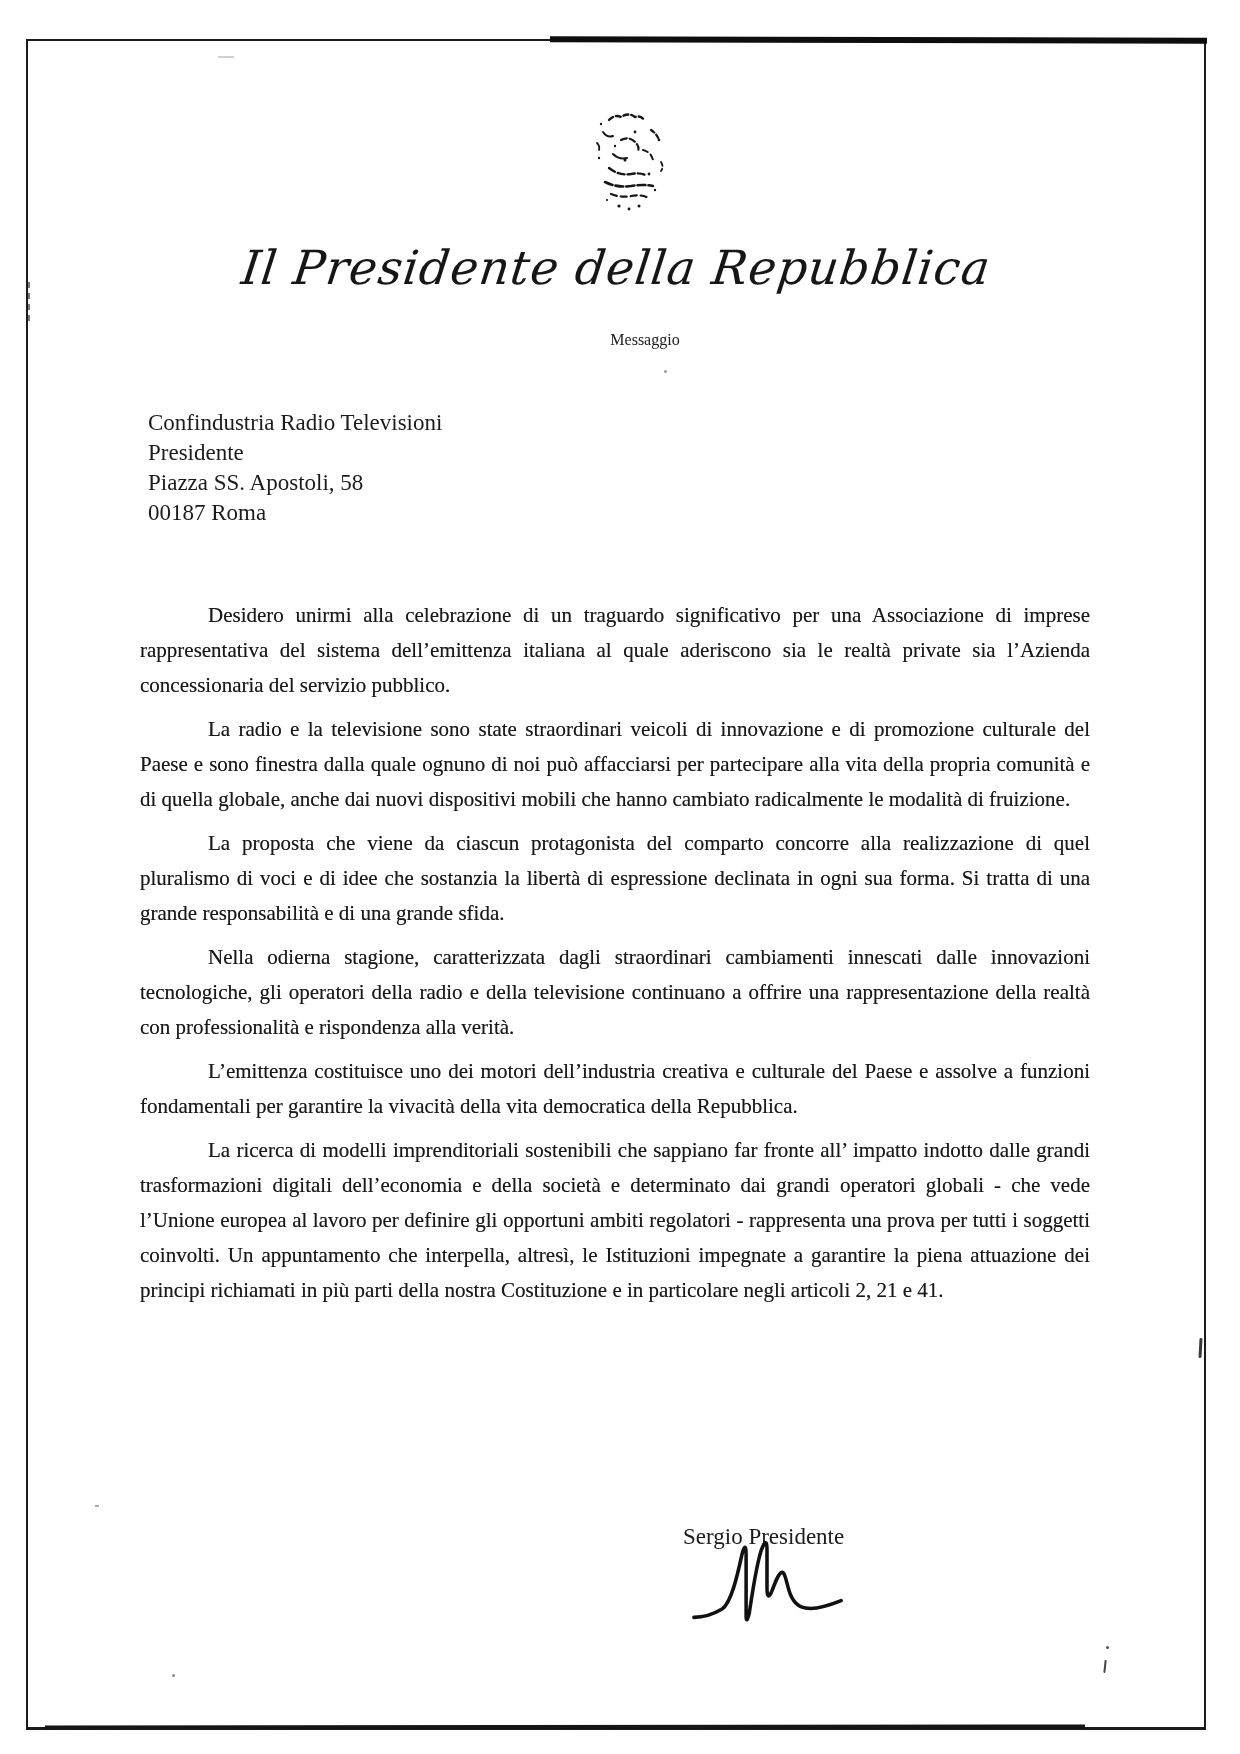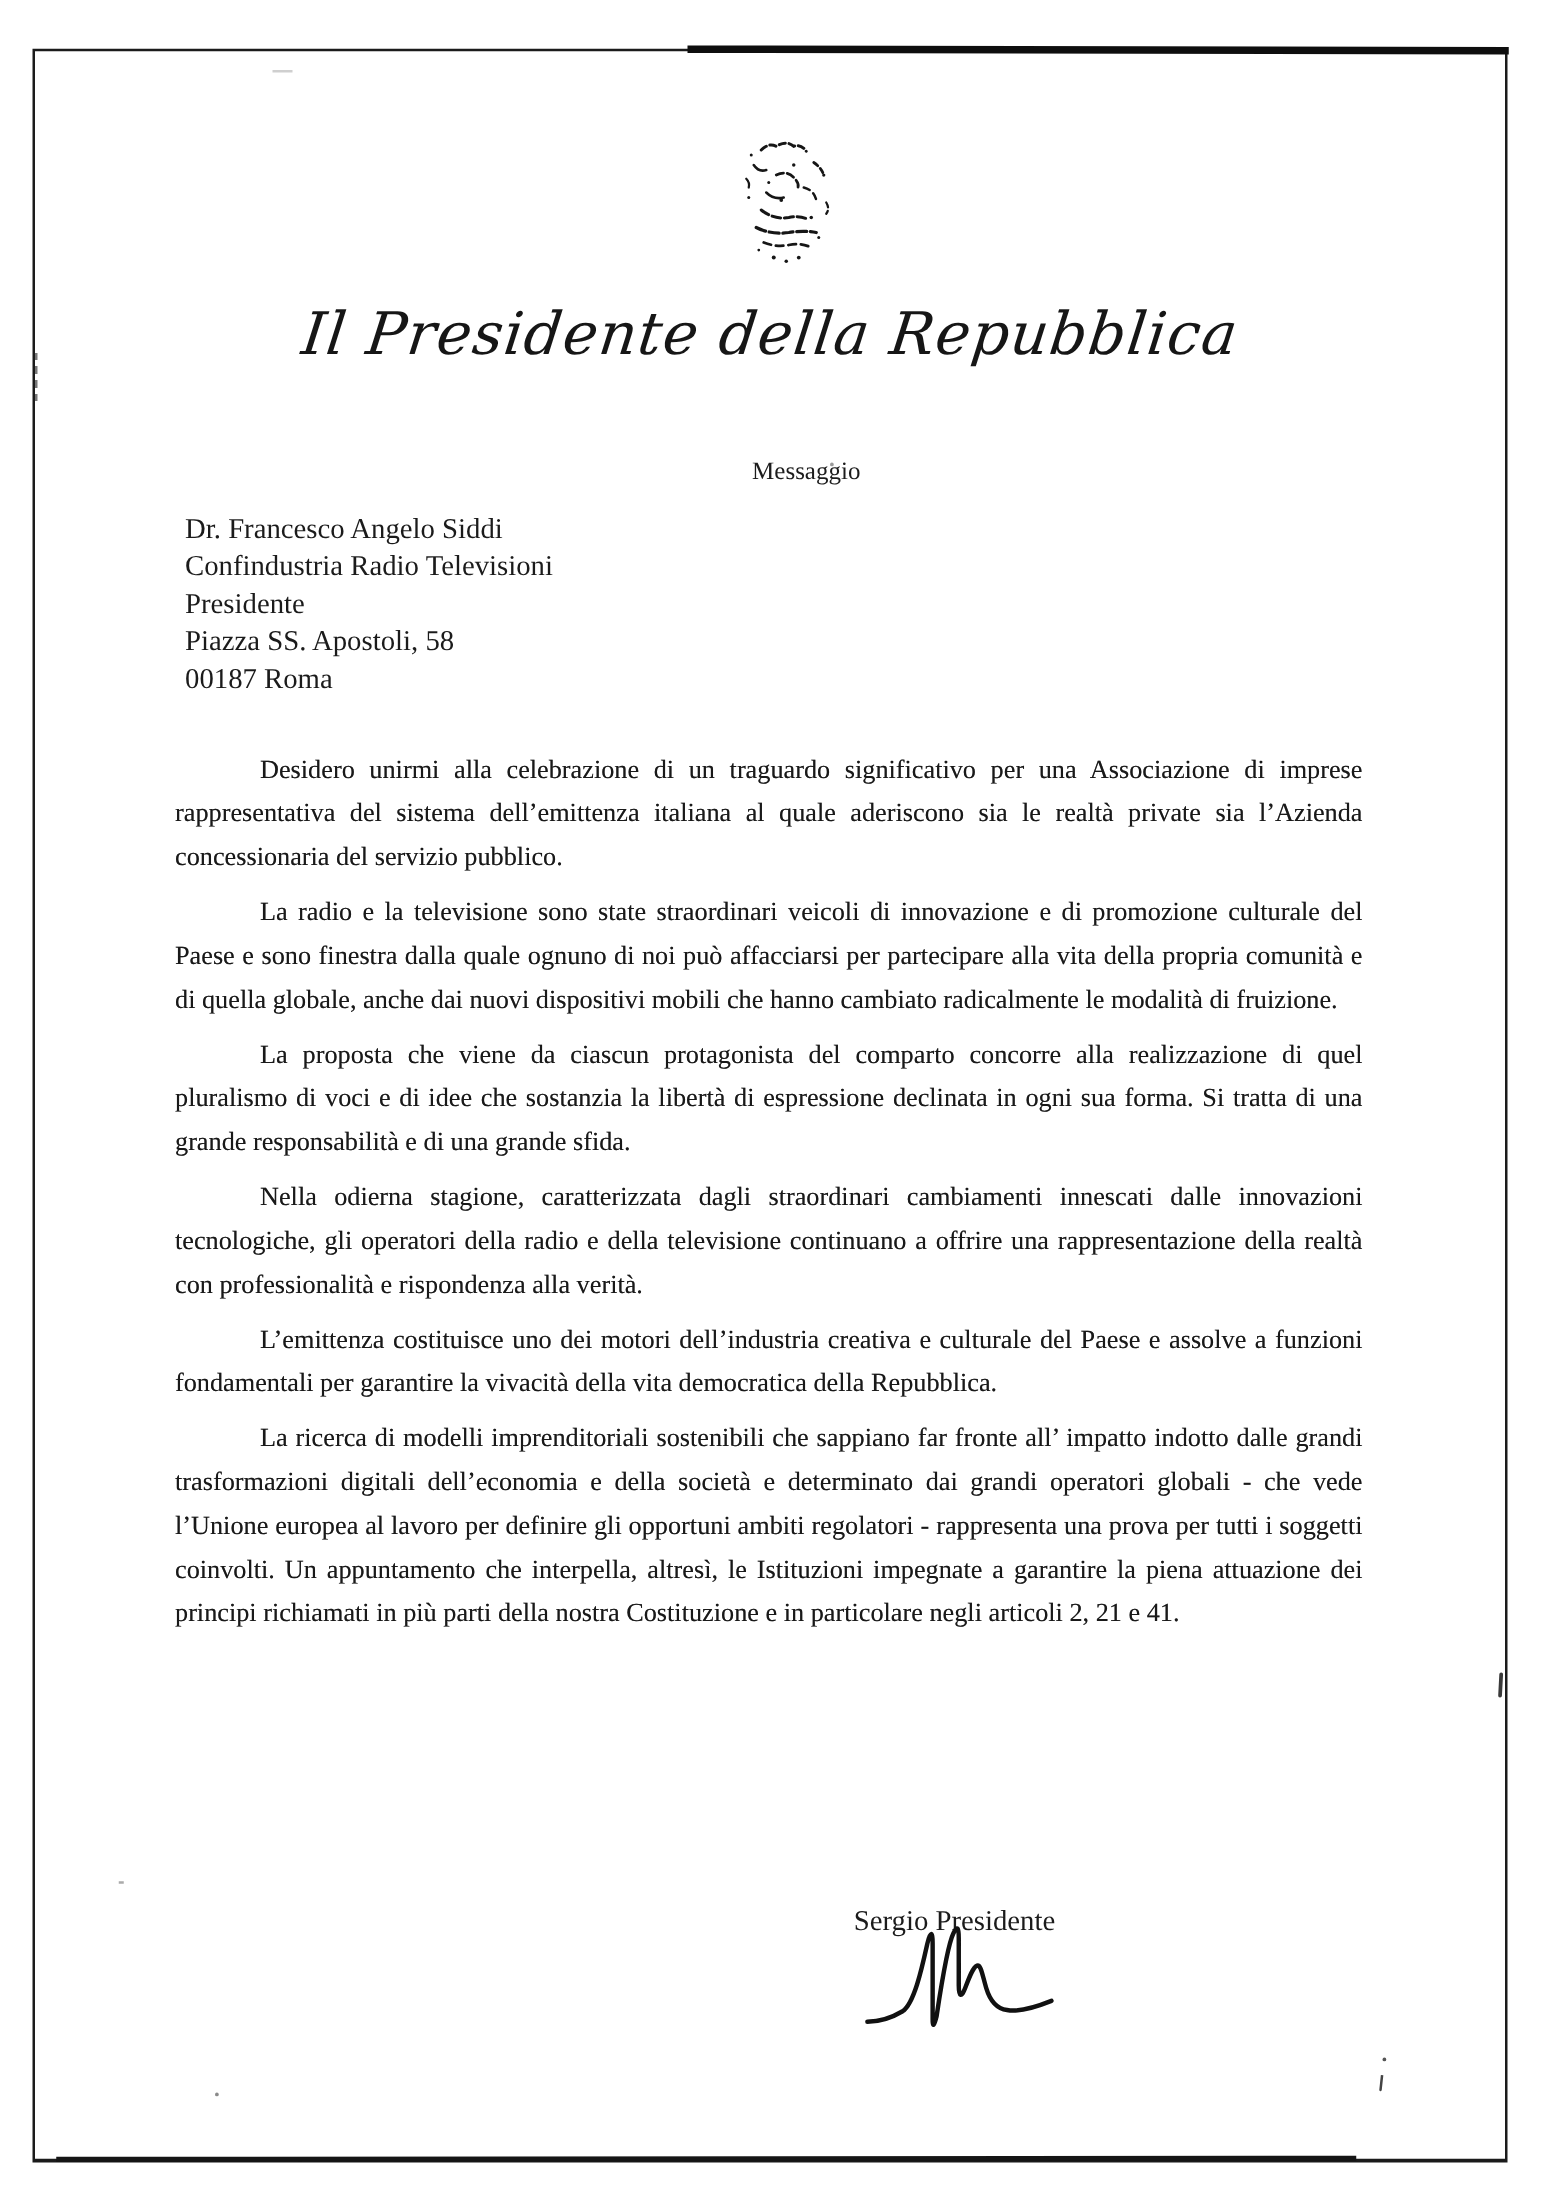--- a/index.html
+++ b/index.html
@@ -24,22 +24,22 @@
   .emblem{
     position:absolute;left:591px;top:110px;width:80px;height:106px;
   }
   .script-title{
     position:absolute;left:242px;top:240px;width:680px;
     font-family:"DejaVu Serif", serif;font-style:italic;
     font-size:47px;letter-spacing:1px;color:#161616;
     transform:skewX(-7deg);white-space:nowrap;
   }
   .doc-type{
-    position:absolute;left:645px;top:366px;transform:translateX(-50%);
-    font-size:20px;color:#1c1c1c;
+    position:absolute;left:645px;top:331px;transform:translateX(-50%);
+    font-size:16px;color:#1c1c1c;
   }
   .recipient{
     position:absolute;left:148px;top:408px;
     font-size:23px;line-height:30px;color:#1b1b1b;
   }
   .letter-body{
     position:absolute;left:140px;top:598px;width:966px;
     font-size:21px;line-height:35px;text-align:justify;color:#191919;
     text-shadow:0 0 0.4px rgba(20,20,20,0.55);
   }
@@ -99,21 +99,20 @@
         <circle cx="16" cy="90" r="1.1"></circle>
     </g>
   </svg>
 </div>
 
 <div class="script-title">Il Presidente della Repubblica</div>
 
 <div class="doc-type">Messaggio</div>
 
 <div class="recipient">
-  <div>Dr. Francesco Angelo Siddi</div>
   <div>Confindustria Radio Televisioni</div>
   <div>Presidente</div>
   <div>Piazza SS. Apostoli, 58</div>
   <div>00187 Roma</div>
 </div>
 
 <div class="letter-body">
   <p>Desidero unirmi alla celebrazione di un traguardo significativo per una Associazione di imprese rappresentativa del sistema dell’emittenza italiana al quale aderiscono sia le realtà private sia l’Azienda concessionaria del servizio pubblico.</p>
   <p>La radio e la televisione sono state straordinari veicoli di innovazione e di promozione culturale del Paese e sono finestra dalla quale ognuno di noi può affacciarsi per partecipare alla vita della propria comunità e di quella globale, anche dai nuovi dispositivi mobili che hanno cambiato radicalmente le modalità di fruizione.</p>
   <p>La proposta che viene da ciascun protagonista del comparto concorre alla realizzazione di quel pluralismo di voci e di idee che sostanzia la libertà di espressione declinata in ogni sua forma. Si tratta di una grande responsabilità e di una grande sfida.</p>

